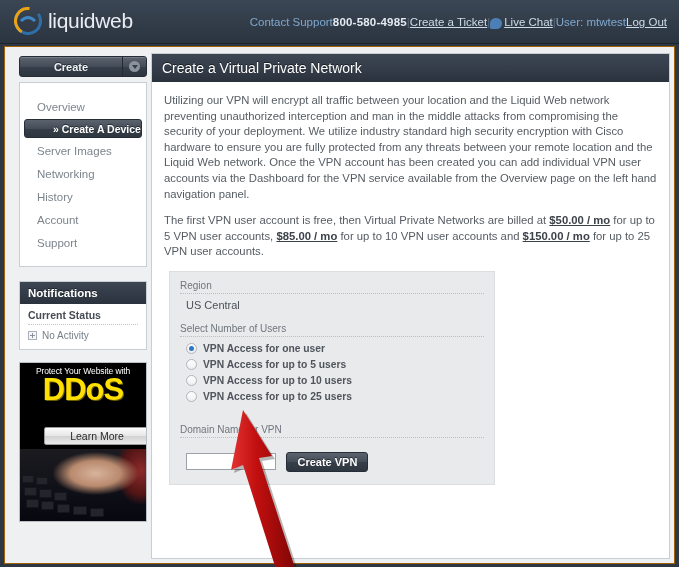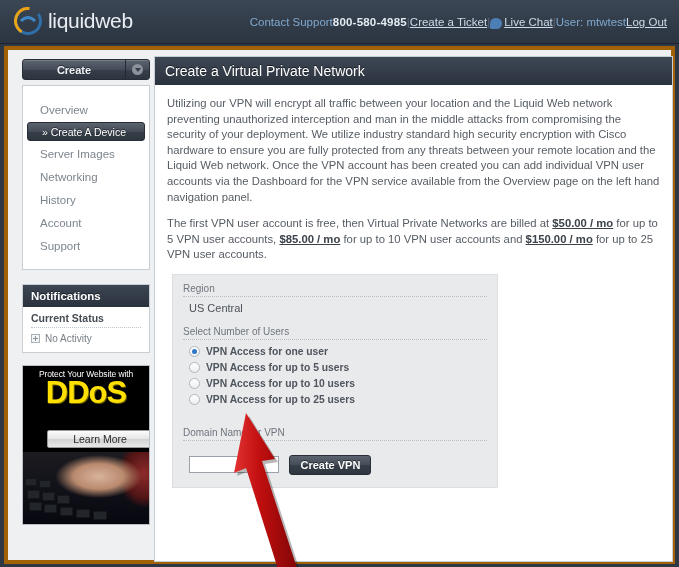--- a/index.html
+++ b/index.html
@@ -59,21 +59,21 @@
     top: 1px;
     margin-right: 2px;
   }
 
   
   #frame {
     position: absolute;
     left: 4px; top: 46px;
     width: 671px; height: 518px;
     background: #eef0f2;
-    border: 4px solid #a16207;
+    border: 1px solid #a16207;
   }
 
   
   #leftcol {
     position: absolute;
     left: 5px; top: 6px;
     width: 136px;
   }
   #create-btn {
     width: 128px; height: 21px;
@@ -122,27 +122,27 @@
   .nav-item {
     height: 23px;
     display: flex; align-items: center;
     padding-left: 17px;
     font-size: 11.5px;
     color: #7d858d;
     cursor: pointer;
   }
   .nav-item.sel {
     margin: 1px 4px 1px 4px;
-    padding-left: 14px;
+    padding-left: 28px;
     height: 19px;
     background: linear-gradient(to bottom, #5a636e 0%, #434c57 50%, #363e49 51%, #2e363f 100%);
     border: 1px solid #262d36;
     border-radius: 3px;
     color: #ffffff;
-    font-weight: 400;
+    font-weight: 700;
     font-size: 10.5px;
     text-shadow: 0 -1px 0 rgba(0,0,0,.5);
   }
 
   #notif {
     margin: 14px 0 0 9px;
     width: 128px;
     border: 1px solid #c9ced4;
     background: #fff;
   }

